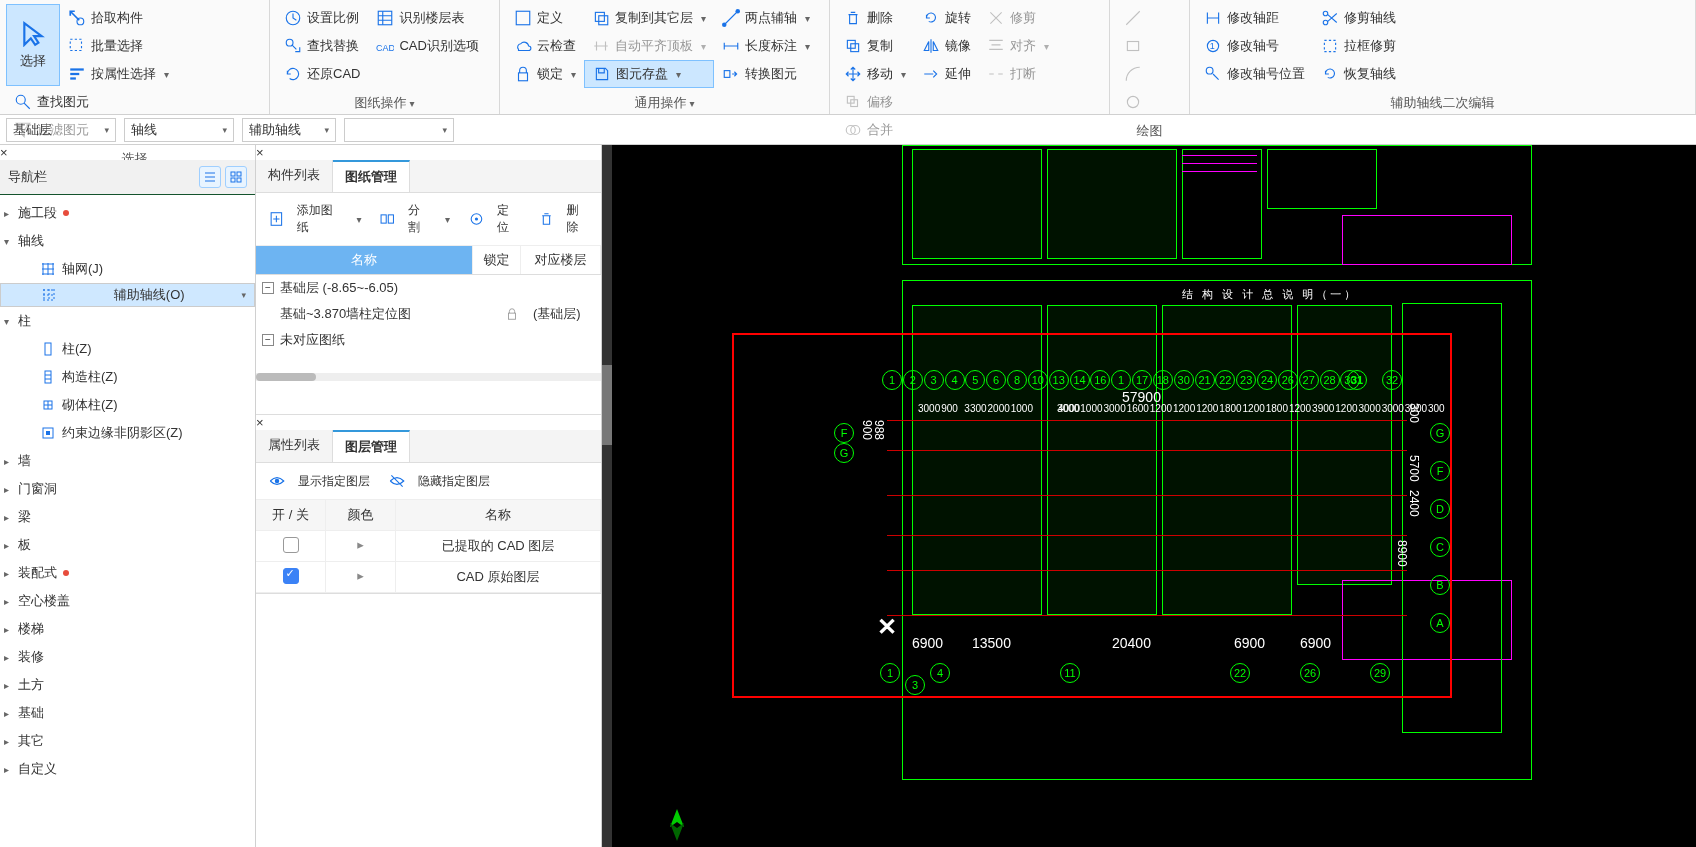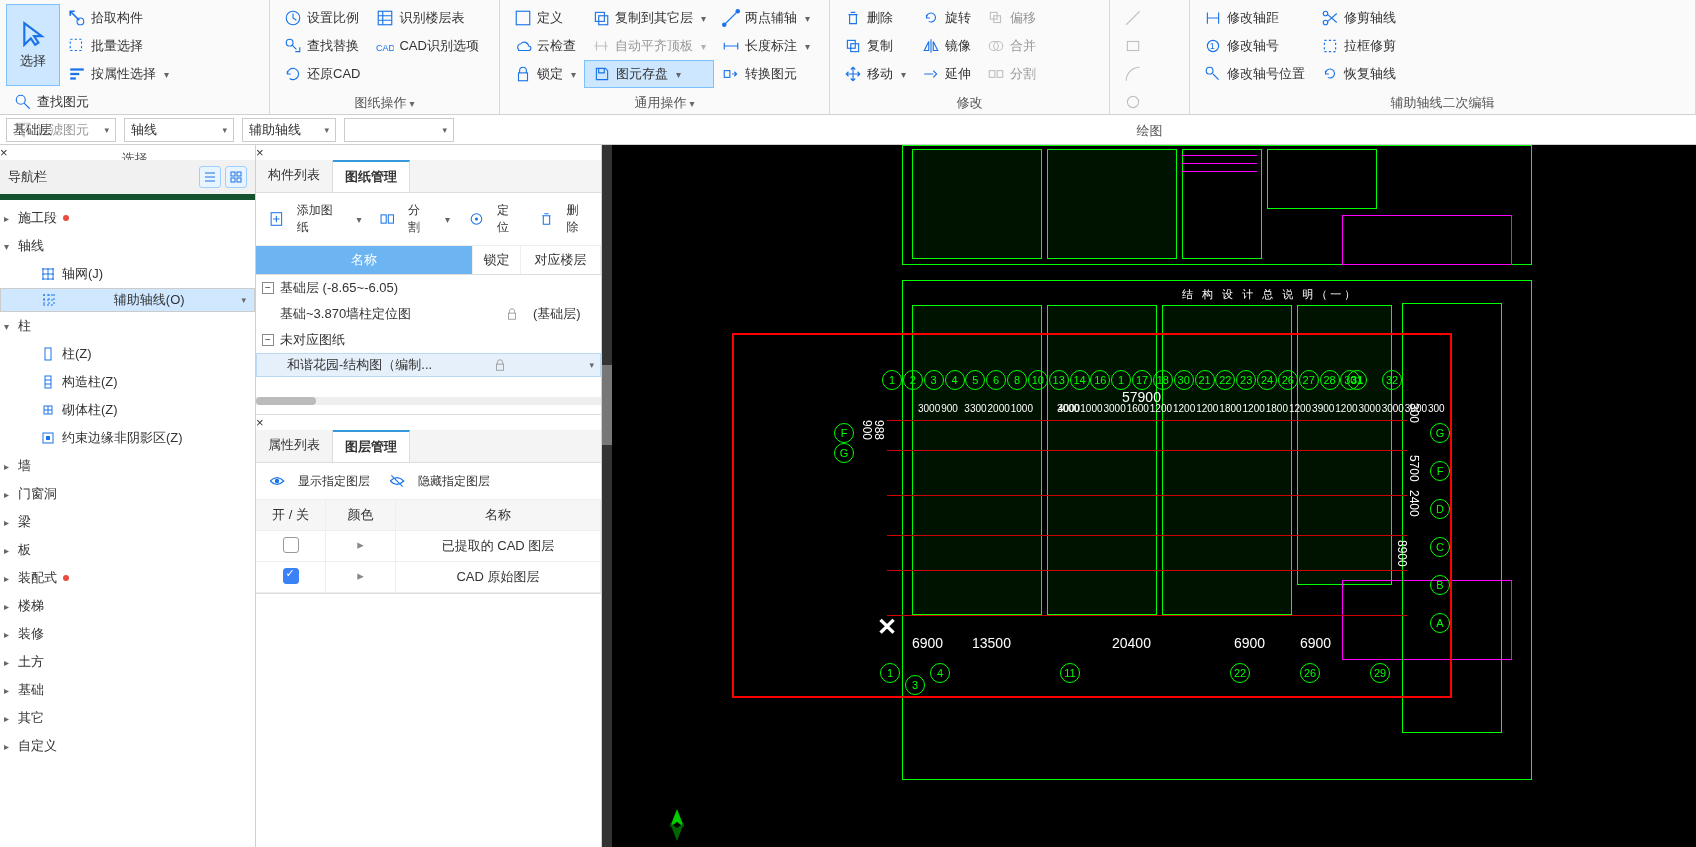--- a/index.html
+++ b/index.html
@@ -20,21 +20,21 @@
 
 .selectors { height: 30px; border-bottom: 1px solid #d0d0d0; display: flex; align-items: center; padding-left: 6px; gap: 8px; background: #fff; }
 .sel { height: 24px; border: 1px solid #ccc; background: #fff; padding: 0 6px; display: flex; align-items: center; justify-content: space-between; font-size: 13px; }
 .sel::after { content: "▾"; font-size: 9px; color: #666; }
 
 
 .bodyrow { display: flex; height: calc(100% - 145px); }
 
 
 .navcol { width: 256px; border-right: 1px solid #d0d0d0; display: flex; flex-direction: column; }
-.panel-head { background: #f1f1f1; border-bottom: 6px solid #14532d; padding: 6px 8px; font-size: 13px; position: relative; display: flex; justify-content: space-between; align-items: center; gap: 12px; }
+.panel-head { background: #f1f1f1; border-bottom: 1px solid #14532d; padding: 6px 8px; font-size: 13px; position: relative; display: flex; justify-content: space-between; align-items: center; gap: 12px; }
 .viewbtns { display: flex; gap: 4px; }
 .vbtn { width: 22px; height: 22px; border: 1px solid #9fcfff; background: #e8f4ff; border-radius: 3px; display: flex; align-items: center; justify-content: center; }
 .tree { flex: 1; overflow: auto; padding: 4px 0; }
 .tnode { padding: 5px 8px 5px 18px; display: flex; align-items: center; gap: 6px; cursor: pointer; position: relative; }
 .tnode.root::before { content: "▾"; position: absolute; left: 4px; font-size: 10px; color: #666; }
 .tnode.rootc::before { content: "▸"; position: absolute; left: 4px; font-size: 10px; color: #666; }
 .tnode.sub { padding-left: 40px; }
 .tnode.sel { background: #cfe8ff; }
 .tnode .dot { width: 6px; height: 6px; background: #e74c3c; border-radius: 50%; display: inline-block; }
 .nic { width: 16px; height: 16px; }
@@ -281,20 +281,40 @@
         <div class="rbtn">
             <svg class="ric" viewBox="0 0 16 16">
               <path d="M2 8 H10 M10 5 L13 8 L10 11" stroke="#1a73e8" fill="none"></path>
             </svg>
             <span>延伸</span>
           </div>
       </div>
       <div style="display:flex;flex-direction:column;">
         <div class="rbtn" style="opacity:.5">
             <svg class="ric" viewBox="0 0 16 16">
+              <path d="M3 3 L13 13 M3 13 L13 3" stroke="#888" fill="none"></path>
+            </svg>
+            <span>修剪</span>
+          </div>
+        <div class="rbtn dd" style="opacity:.5">
+            <svg class="ric" viewBox="0 0 16 16">
+              <path d="M2 3 H14 M4 7 H12 M2 11 H14" stroke="#888"></path>
+            </svg>
+            <span>对齐</span>
+          </div>
+        <div class="rbtn" style="opacity:.5">
+            <svg class="ric" viewBox="0 0 16 16">
+              <path d="M2 8 H6 M10 8 H14" stroke="#888"></path>
+            </svg>
+            <span>打断</span>
+          </div>
+      </div>
+      <div style="display:flex;flex-direction:column;">
+        <div class="rbtn" style="opacity:.5">
+            <svg class="ric" viewBox="0 0 16 16">
               <rect x="3" y="3" width="6" height="6" stroke="#888" fill="none"></rect>
               <rect x="6" y="6" width="6" height="6" stroke="#888" fill="none"></rect>
             </svg>
             <span>偏移</span>
           </div>
         <div class="rbtn" style="opacity:.5">
             <svg class="ric" viewBox="0 0 16 16">
               <circle cx="6" cy="8" r="4" stroke="#888" fill="none"></circle>
               <circle cx="10" cy="8" r="4" stroke="#888" fill="none"></circle>
             </svg>
@@ -490,20 +510,23 @@
           <span>梁</span>
         </div>
       <div class="tnode rootc">
           <span>板</span>
         </div>
       <div class="tnode rootc">
           <span>装配式</span>
           <span class="dot"></span>
         </div>
       <div class="tnode rootc">
+          <span>空心楼盖</span>
+        </div>
+      <div class="tnode rootc">
           <span>楼梯</span>
         </div>
       <div class="tnode rootc">
           <span>装修</span>
         </div>
       <div class="tnode rootc">
           <span>土方</span>
         </div>
       <div class="tnode rootc">
           <span>基础</span>
@@ -566,28 +589,20 @@
           <span style="flex:1">基础~3.870墙柱定位图</span>
           <svg width="14" height="14" viewBox="0 0 16 16">
             <rect x="4" y="7" width="8" height="7" stroke="#999" fill="none"></rect>
             <path d="M5 7 V5 A3 3 0 0 1 11 5 V7" fill="none" stroke="#999"></path>
           </svg>
           <span style="width:70px;padding-left:8px;">(基础层)</span>
         </div>
       <div class="lrow">
           <span class="boxicon">−</span>
           <span>未对应图纸</span>
-        </div>
-      <div class="lrow sel" style="padding-left:30px;">
-          <span style="flex:1">和谐花园-结构图（编制...</span>
-          <svg width="14" height="14" viewBox="0 0 16 16">
-            <rect x="4" y="7" width="8" height="7" stroke="#999" fill="none"></rect>
-            <path d="M5 7 V5 A3 3 0 0 1 11 5 V7" fill="none" stroke="#999"></path>
-          </svg>
-          <span style="width:70px;"></span>
         </div>
       <div style="height:8px;background:#eee;margin-top:20px;position:relative;">
           <div style="position:absolute;left:0;width:60px;height:8px;background:#bbb;border-radius:4px;"></div>
         </div>
     </div>
 
     <div style="position:relative;"><span class="x" style="top:2px;">×</span></div>
     <div class="tabs">
       <div class="tab">属性列表</div>
       <div class="tab active">图层管理</div>

